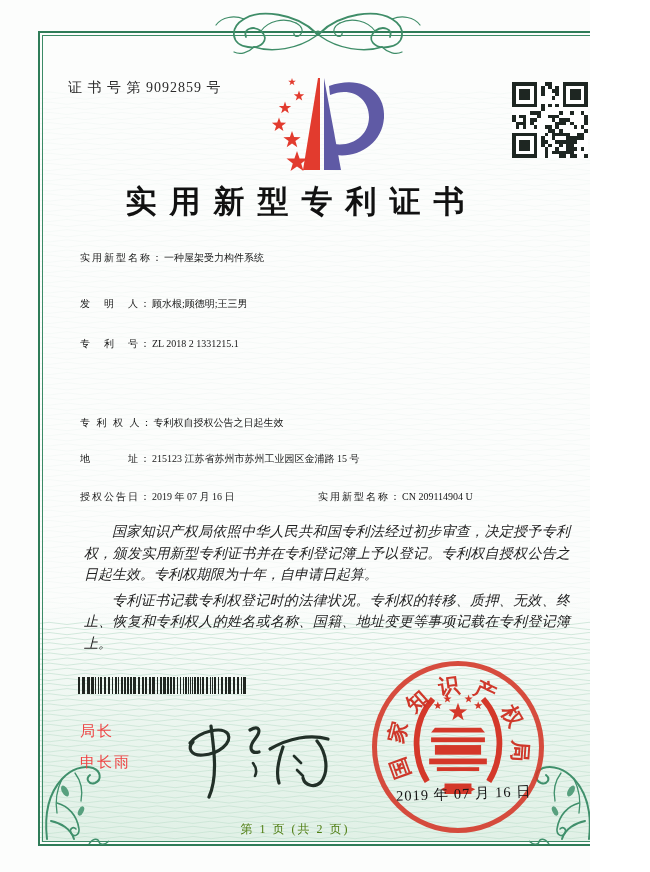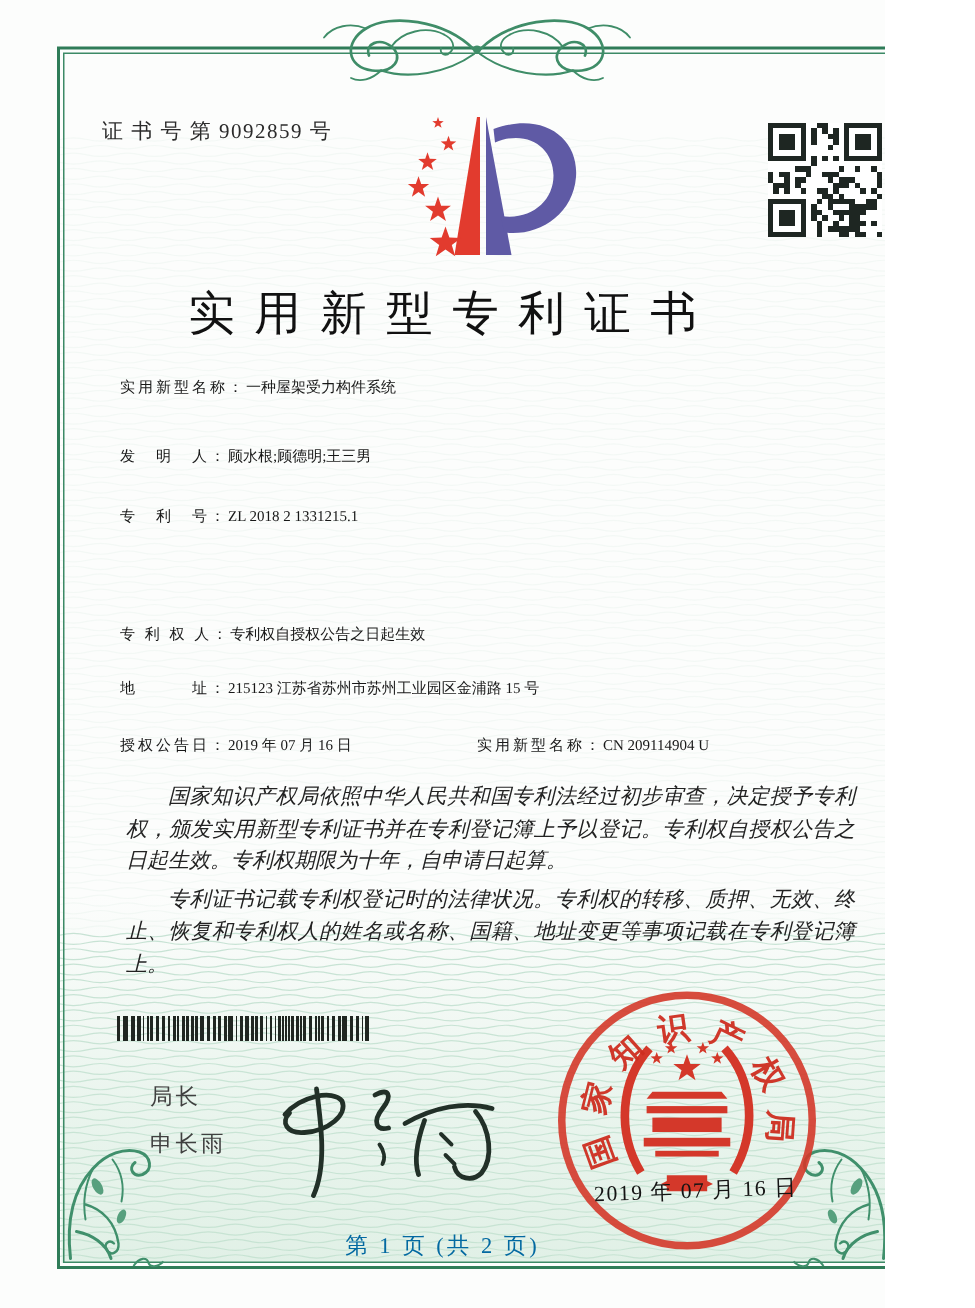--- a/index.html
+++ b/index.html
@@ -15,47 +15,47 @@
   
   .top-ornament{position:absolute;left:198px;top:3px;width:240px;height:58px;}
   .corner{position:absolute;width:92px;height:90px;}
   .corner-left{left:41px;top:751px;}
   .corner-right{left:503px;top:751px;transform:scaleX(-1);}
   .endcurl{position:absolute;width:22px;height:12px;top:836px;}
   
   .cert-no{position:absolute;left:68px;top:79px;font-size:14px;letter-spacing:1px;color:#2b2b2b;}
   .logo{position:absolute;left:256px;top:70px;width:140px;height:108px;}
   .qr{position:absolute;left:512px;top:82px;width:76px;height:76px;background:#fff;}
-  .title{position:absolute;left:0;right:0;top:188px;text-align:center;font-size:31px;
-         font-weight:400;letter-spacing:13px;text-indent:13px;color:#111;}
+  .title{position:absolute;left:0;right:0;top:181px;text-align:center;font-size:31px;
+         font-weight:700;letter-spacing:13px;text-indent:13px;color:#111;}
   
   .row{position:absolute;left:80px;right:62px;font-size:10px;white-space:nowrap;}
   .row .lbl{letter-spacing:2px;color:#181818;}
   .row .val{color:#181818;}
   .r0{top:251px}.r1{top:297px}.r2{top:337px}.r3{top:375px}.r4{top:416px}.r5{top:452px}.r6{top:490px}
   .pair2{position:absolute;left:238px;top:0;}
   
   .paras{position:absolute;left:80px;top:517px;width:494px;font-size:14px;line-height:21.5px;
          font-style:italic;text-align:justify;color:#222;}
   .paras p{margin:4px;text-indent:2em;}
   
   .barcode{position:absolute;left:78px;top:677px;width:168px;height:17px;}
   .director{position:absolute;left:80px;top:722px;font-family:"Liberation Sans","DejaVu Sans",sans-serif;
-            font-size:15px;letter-spacing:2px;color:#404040;margin-left:20px;}
+            font-size:15px;letter-spacing:2px;color:#ef4444;}
   .director div{margin-bottom:12px;}
   .signature{position:absolute;left:158px;top:697px;width:185px;height:108px;}
   .seal{position:absolute;left:372px;top:661px;width:172px;height:172px;border-radius:50%;
         border:5px solid rgba(212,56,42,.9);box-sizing:border-box;}
   .seal-char{position:absolute;font-size:21px;font-weight:700;color:rgba(205,45,32,.95);
              font-family:"Liberation Serif",serif;}
   .emblem{position:absolute;left:50%;top:50%;transform:translate(-50%,-50%);}
   .seal-date{position:absolute;left:396px;top:784px;width:160px;font-size:14.5px;letter-spacing:1px;
              color:#141414;transform:rotate(-2deg);}
-  .footer{position:absolute;left:0;right:0;top:821px;text-align:center;font-size:15px;
-          letter-spacing:2px;color:#0369a1;}
+  .footer{position:absolute;left:0;right:0;top:821px;text-align:center;font-size:12px;
+          letter-spacing:2px;color:#4d7c0f;}
   svg{display:block;}
 </style>
 </head>
 <body>
 
 <div class="page">
 
   <svg class="waves" id="waves" viewBox="0 0 556 808" preserveAspectRatio="none">
       <path d="M0,60.0 q9,-2.2 18,0 q9,2.2 18,0 q9,-2.2 18,0 q9,2.2 18,0 q9,-2.2 18,0 q9,2.2 18,0 q9,-2.2 18,0 q9,2.2 18,0 q9,-2.2 18,0 q9,2.2 18,0 q9,-2.2 18,0 q9,2.2 18,0 q9,-2.2 18,0 q9,2.2 18,0 q9,-2.2 18,0 q9,2.2 18,0 q9,-2.2 18,0 q9,2.2 18,0 q9,-2.2 18,0 q9,2.2 18,0 q9,-2.2 18,0 q9,2.2 18,0 q9,-2.2 18,0 q9,2.2 18,0 q9,-2.2 18,0 q9,2.2 18,0 q9,-2.2 18,0 q9,2.2 18,0 q9,-2.2 18,0 q9,2.2 18,0 q9,-2.2 18,0 q9,2.2 18,0" fill="none" stroke="#a7d2bc" stroke-width="0.8" opacity="0.10"></path>
       <path d="M0,65.1 q9,2.2 18,0 q9,-2.2 18,0 q9,2.2 18,0 q9,-2.2 18,0 q9,2.2 18,0 q9,-2.2 18,0 q9,2.2 18,0 q9,-2.2 18,0 q9,2.2 18,0 q9,-2.2 18,0 q9,2.2 18,0 q9,-2.2 18,0 q9,2.2 18,0 q9,-2.2 18,0 q9,2.2 18,0 q9,-2.2 18,0 q9,2.2 18,0 q9,-2.2 18,0 q9,2.2 18,0 q9,-2.2 18,0 q9,2.2 18,0 q9,-2.2 18,0 q9,2.2 18,0 q9,-2.2 18,0 q9,2.2 18,0 q9,-2.2 18,0 q9,2.2 18,0 q9,-2.2 18,0 q9,2.2 18,0 q9,-2.2 18,0 q9,2.2 18,0 q9,-2.2 18,0" fill="none" stroke="#a7d2bc" stroke-width="0.8" opacity="0.10"></path>

